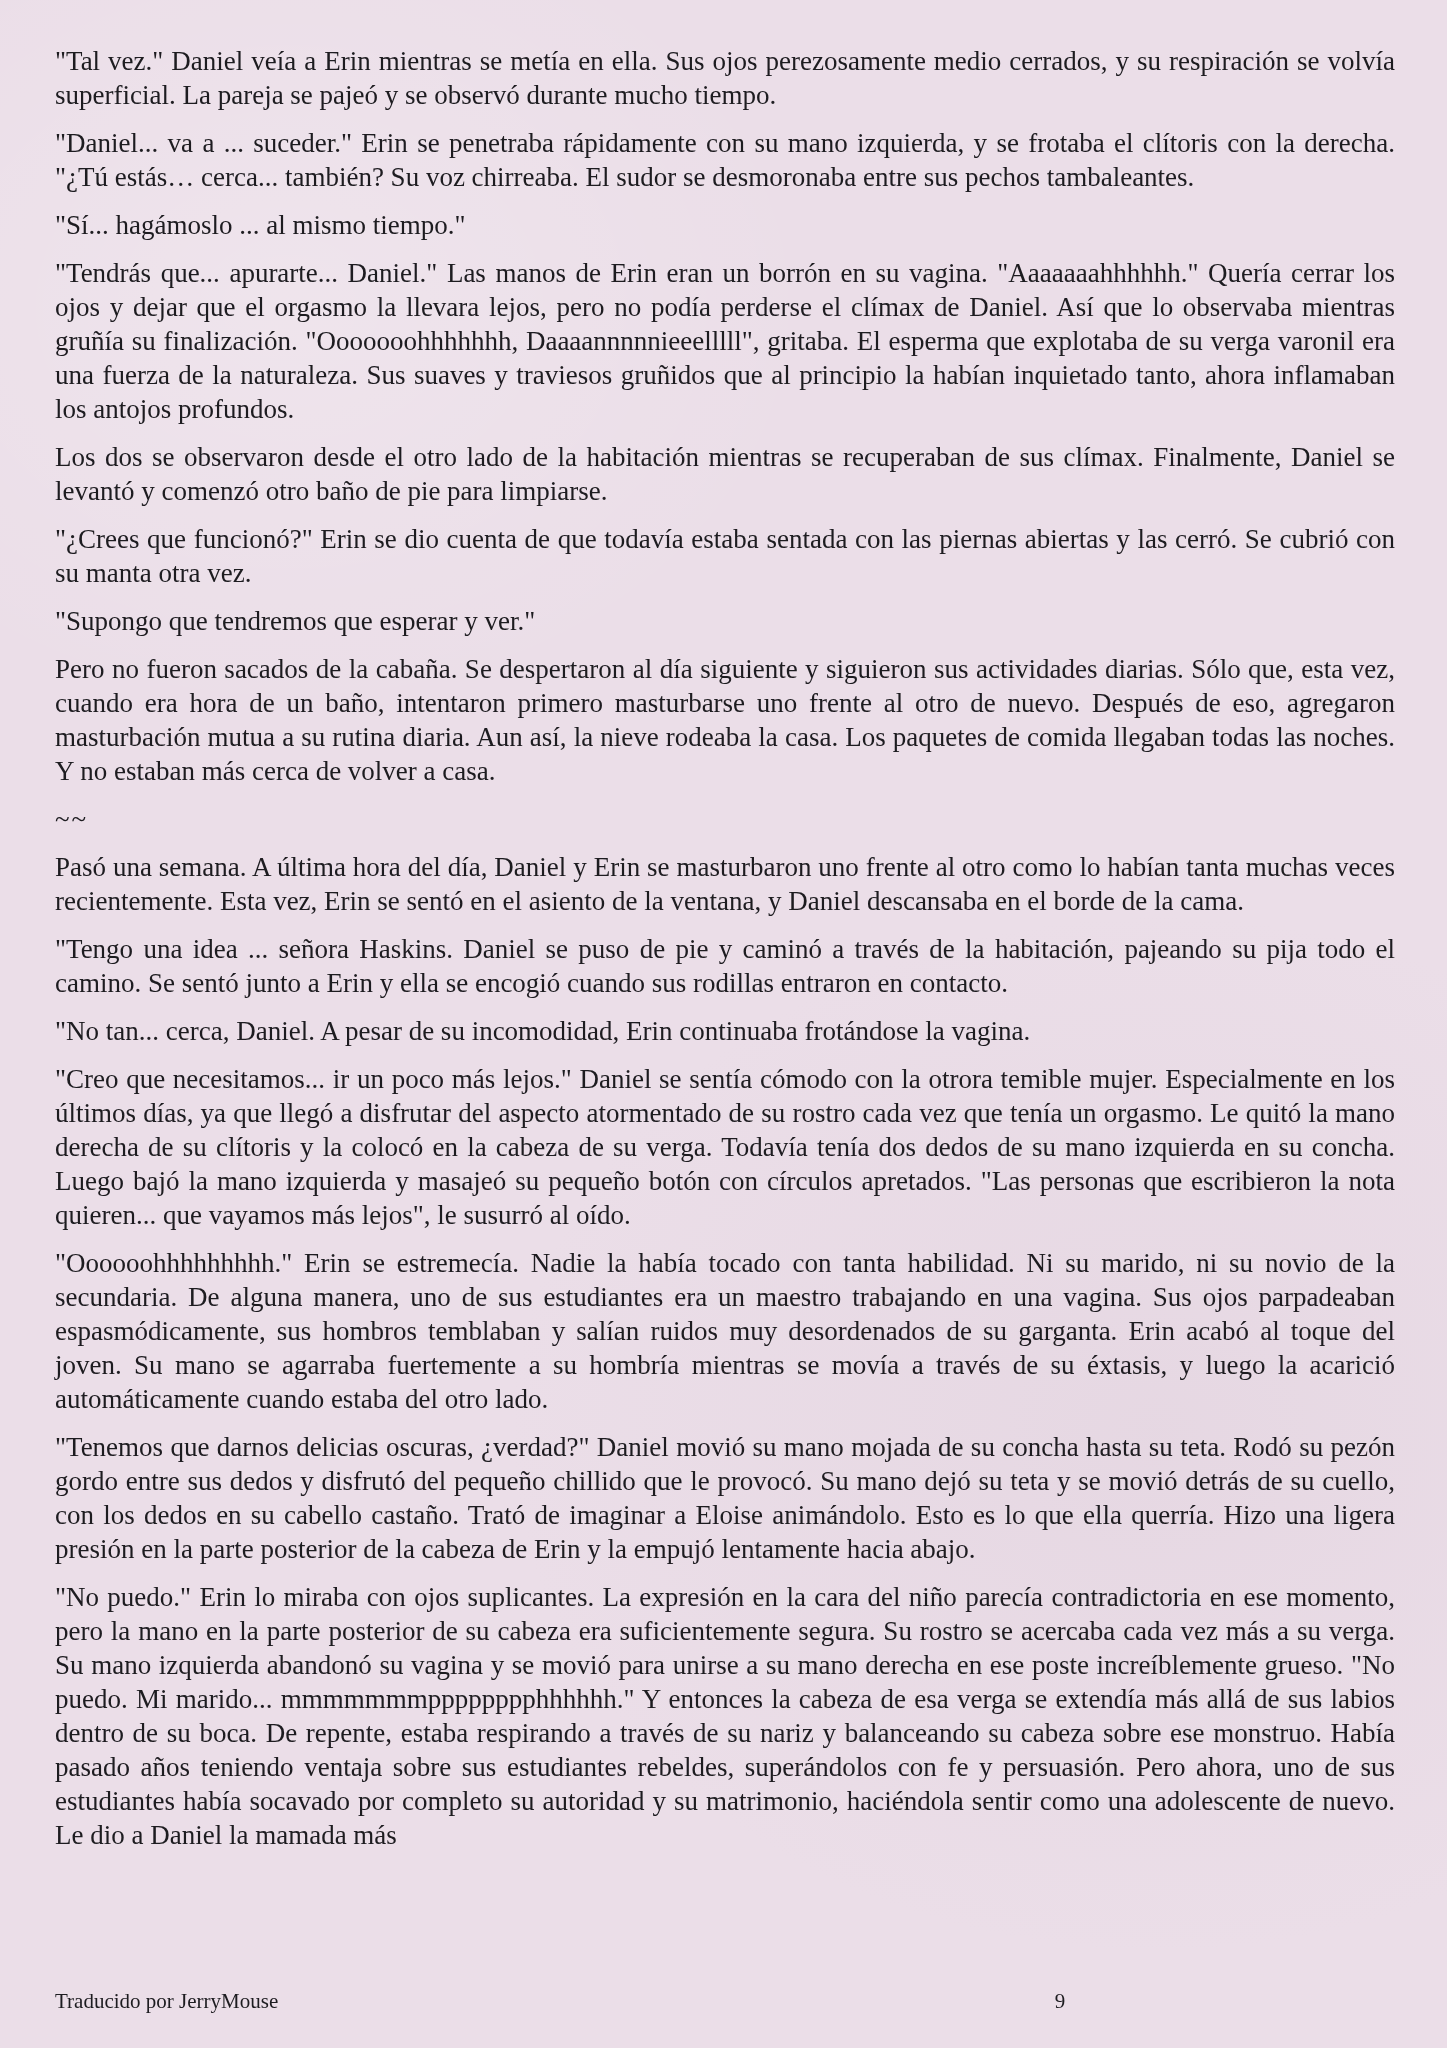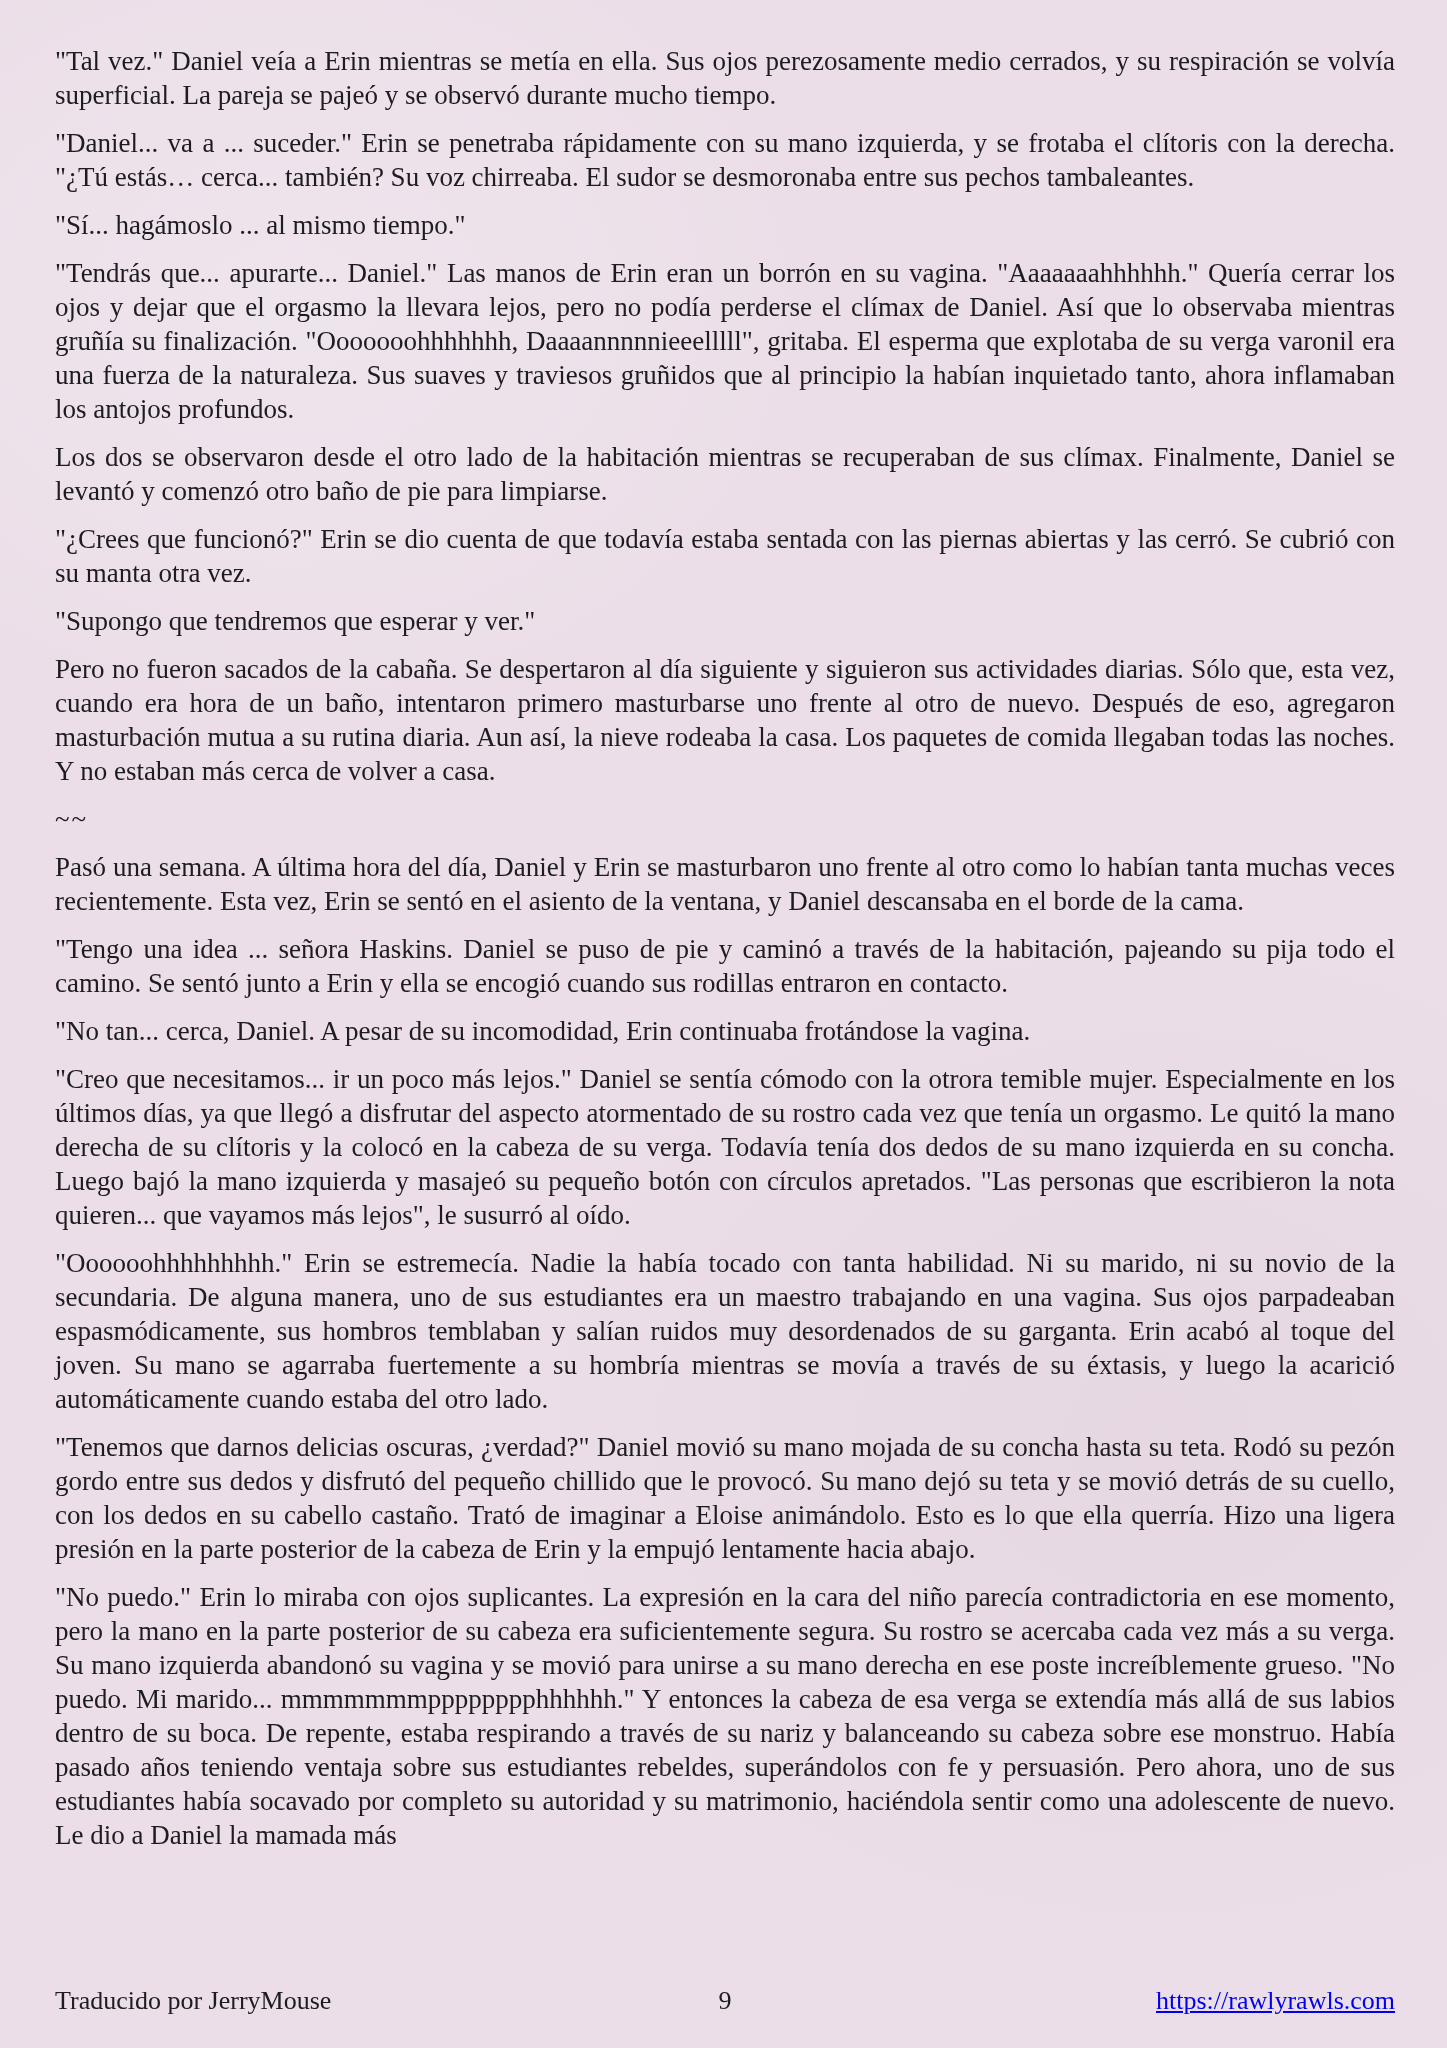--- a/index.html
+++ b/index.html
@@ -36,21 +36,21 @@
     text-align: left;
     letter-spacing: 2px;
   }
   .footer {
     position: absolute;
     left: 55px;
     right: 52px;
     bottom: 30px;
     display: flex;
     align-items: baseline;
-    font-size: 26px;
+    font-size: 21px;
     line-height: 34px;
   }
   .footer .cell { flex: 1 1 0; }
   .footer .cell.center { text-align: center; }
   .footer .cell.right { text-align: right; }
   a.page-link {
     color: #0000ee;
     text-decoration: underline;
     cursor: pointer;
   }
@@ -75,18 +75,15 @@
     <p class="para">"No tan... cerca, Daniel. A pesar de su incomodidad, Erin continuaba frotándose la vagina.</p>
     <p class="para">"Creo que necesitamos... ir un poco más lejos." Daniel se sentía cómodo con la otrora temible mujer. Especialmente en los últimos días, ya que llegó a disfrutar del aspecto atormentado de su rostro cada vez que tenía un orgasmo. Le quitó la mano derecha de su clítoris y la colocó en la cabeza de su verga. Todavía tenía dos dedos de su mano izquierda en su concha. Luego bajó la mano izquierda y masajeó su pequeño botón con círculos apretados. "Las personas que escribieron la nota quieren... que vayamos más lejos", le susurró al oído.</p>
     <p class="para">"Oooooohhhhhhhhh." Erin se estremecía. Nadie la había tocado con tanta habilidad. Ni su marido, ni su novio de la secundaria. De alguna manera, uno de sus estudiantes era un maestro trabajando en una vagina. Sus ojos parpadeaban espasmódicamente, sus hombros temblaban y salían ruidos muy desordenados de su garganta. Erin acabó al toque del joven. Su mano se agarraba fuertemente a su hombría mientras se movía a través de su éxtasis, y luego la acarició automáticamente cuando estaba del otro lado.</p>
     <p class="para">"Tenemos que darnos delicias oscuras, ¿verdad?" Daniel movió su mano mojada de su concha hasta su teta. Rodó su pezón gordo entre sus dedos y disfrutó del pequeño chillido que le provocó. Su mano dejó su teta y se movió detrás de su cuello, con los dedos en su cabello castaño. Trató de imaginar a Eloise animándolo. Esto es lo que ella querría. Hizo una ligera presión en la parte posterior de la cabeza de Erin y la empujó lentamente hacia abajo.</p>
     <p class="para">"No puedo." Erin lo miraba con ojos suplicantes. La expresión en la cara del niño parecía contradictoria en ese momento, pero la mano en la parte posterior de su cabeza era suficientemente segura. Su rostro se acercaba cada vez más a su verga. Su mano izquierda abandonó su vagina y se movió para unirse a su mano derecha en ese poste increíblemente grueso. "No puedo. Mi marido... mmmmmmmpppppppphhhhhh." Y entonces la cabeza de esa verga se extendía más allá de sus labios dentro de su boca. De repente, estaba respirando a través de su nariz y balanceando su cabeza sobre ese monstruo. Había pasado años teniendo ventaja sobre sus estudiantes rebeldes, superándolos con fe y persuasión. Pero ahora, uno de sus estudiantes había socavado por completo su autoridad y su matrimonio, haciéndola sentir como una adolescente de nuevo. Le dio a Daniel la mamada más</p>
   </main>
 
   <footer class="footer">
     <span class="cell left">Traducido por JerryMouse</span>
     <span class="cell center">9</span>
-    <span class="cell right">
-      <a class="page-link" href="#">https://rawlyrawls.com</a>
-    </span>
   </footer>
 
 </div>
 
 </body></html>

